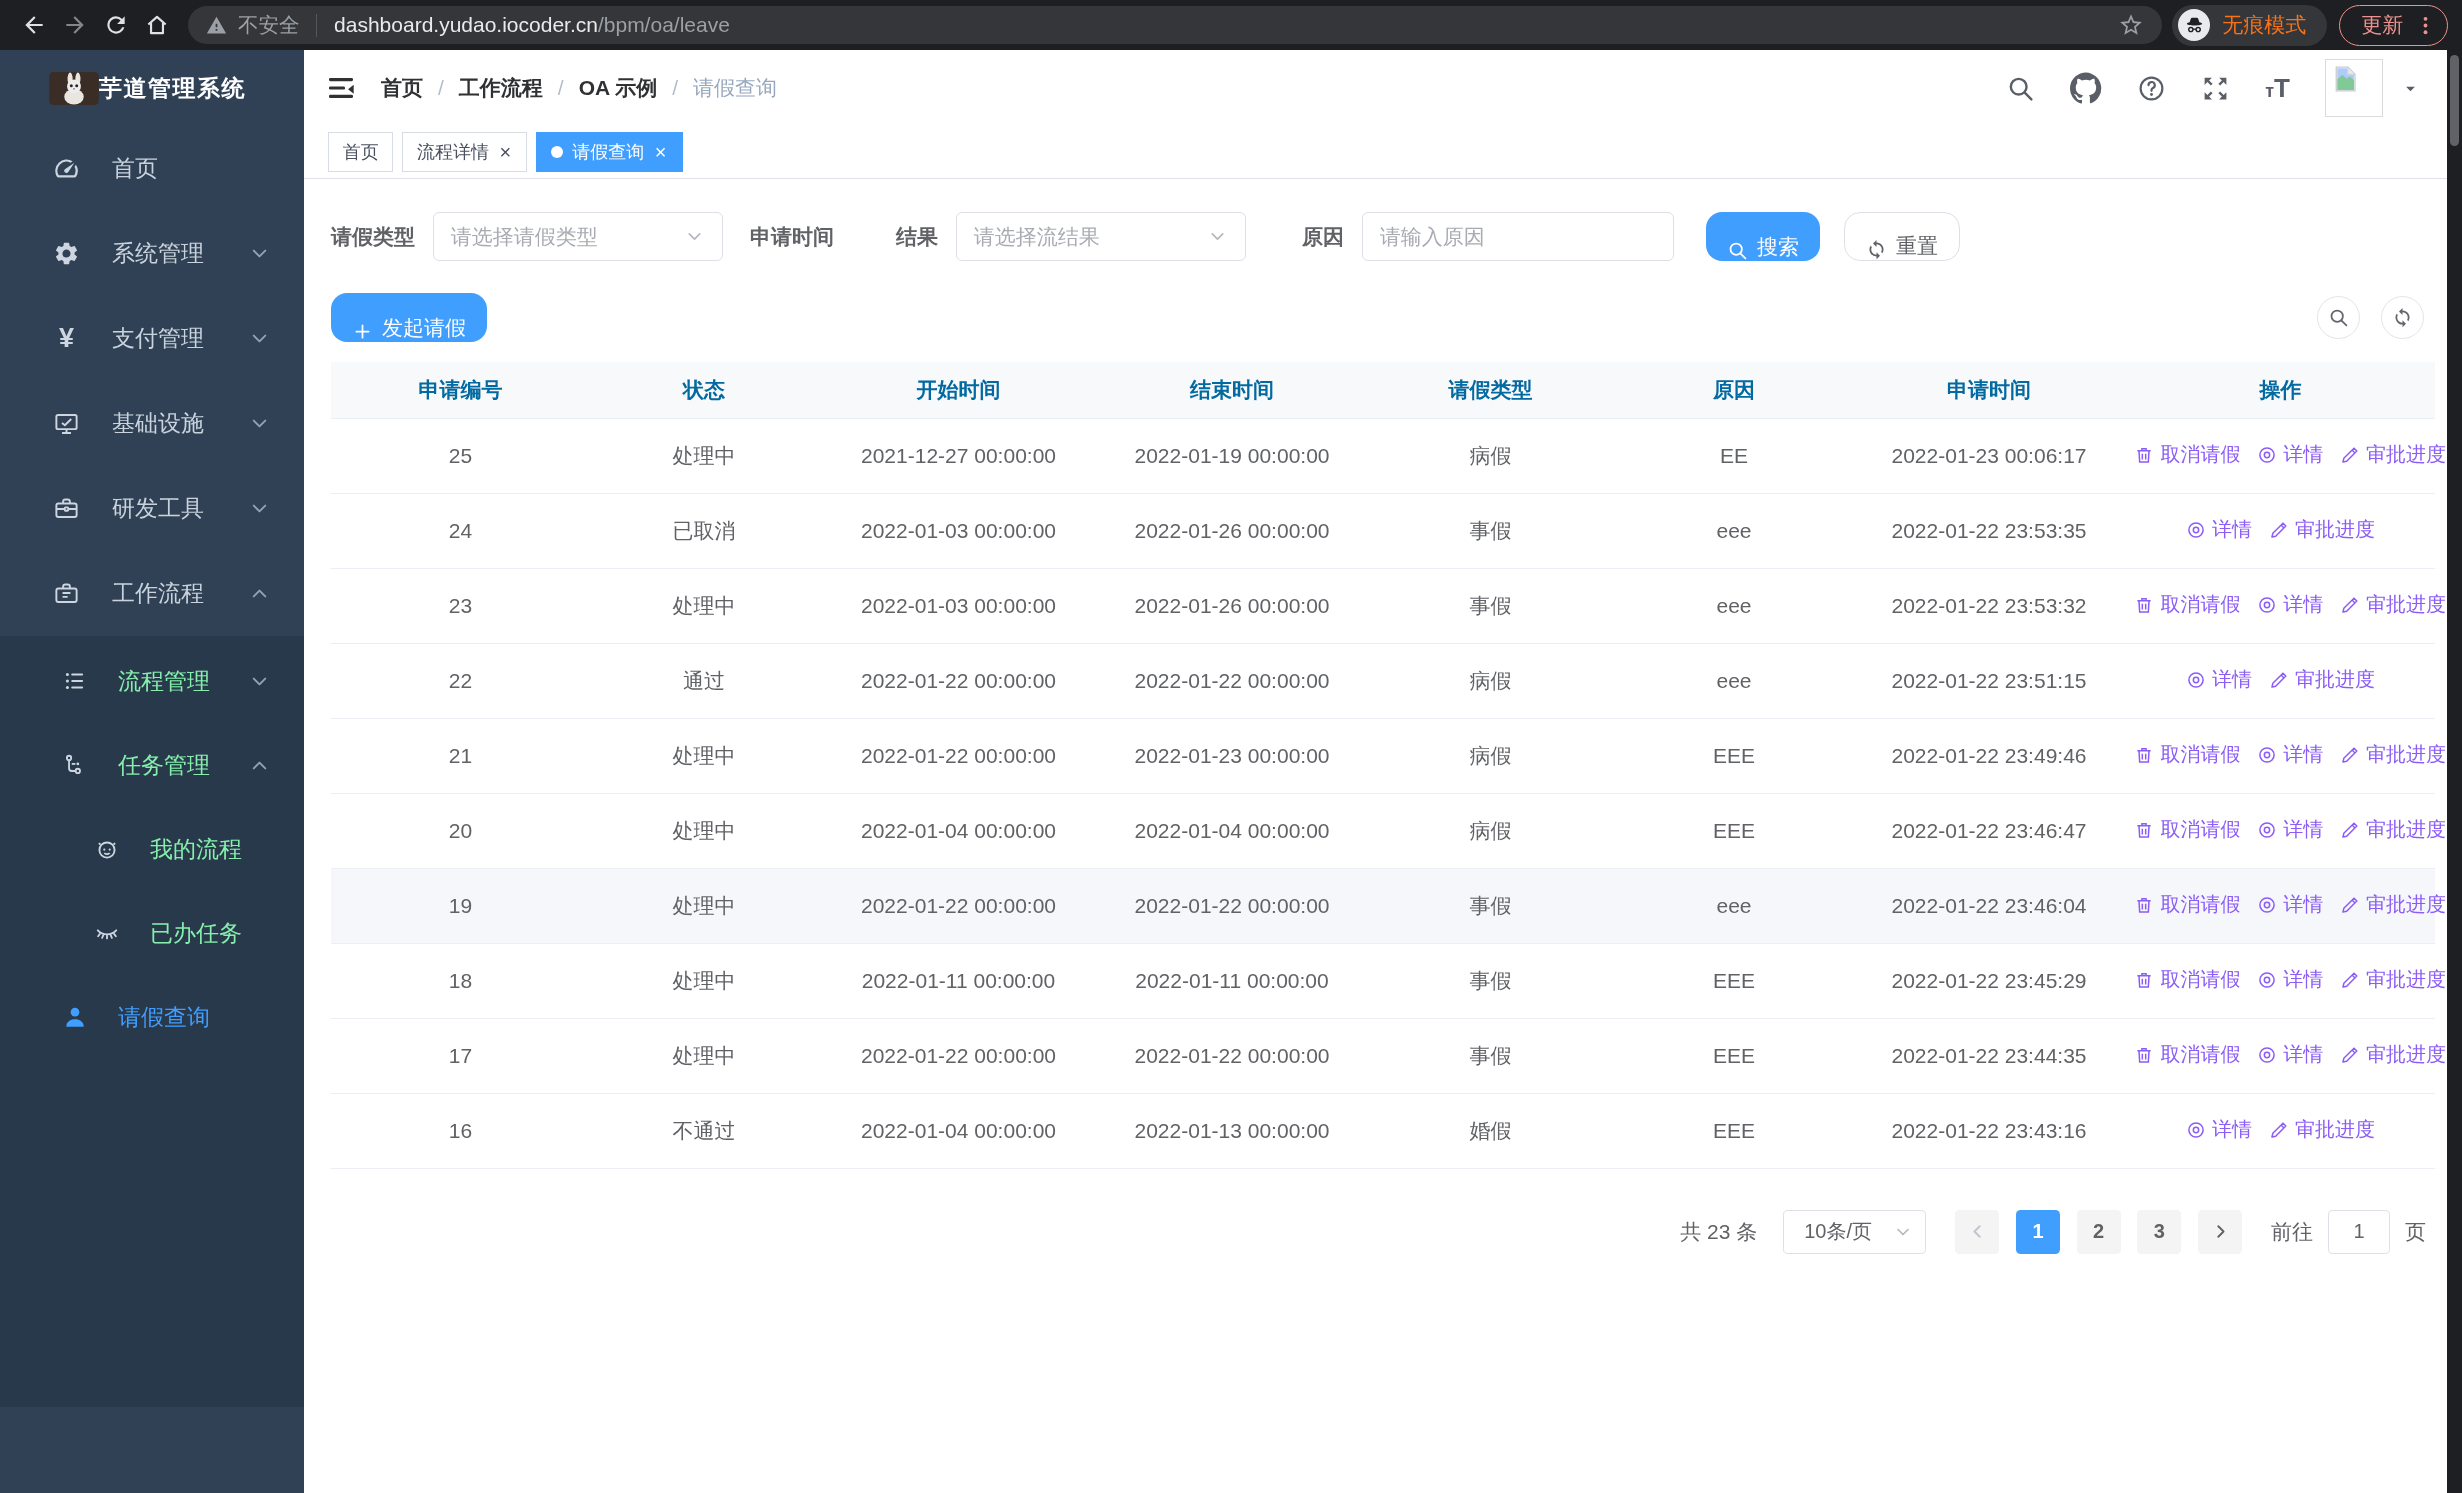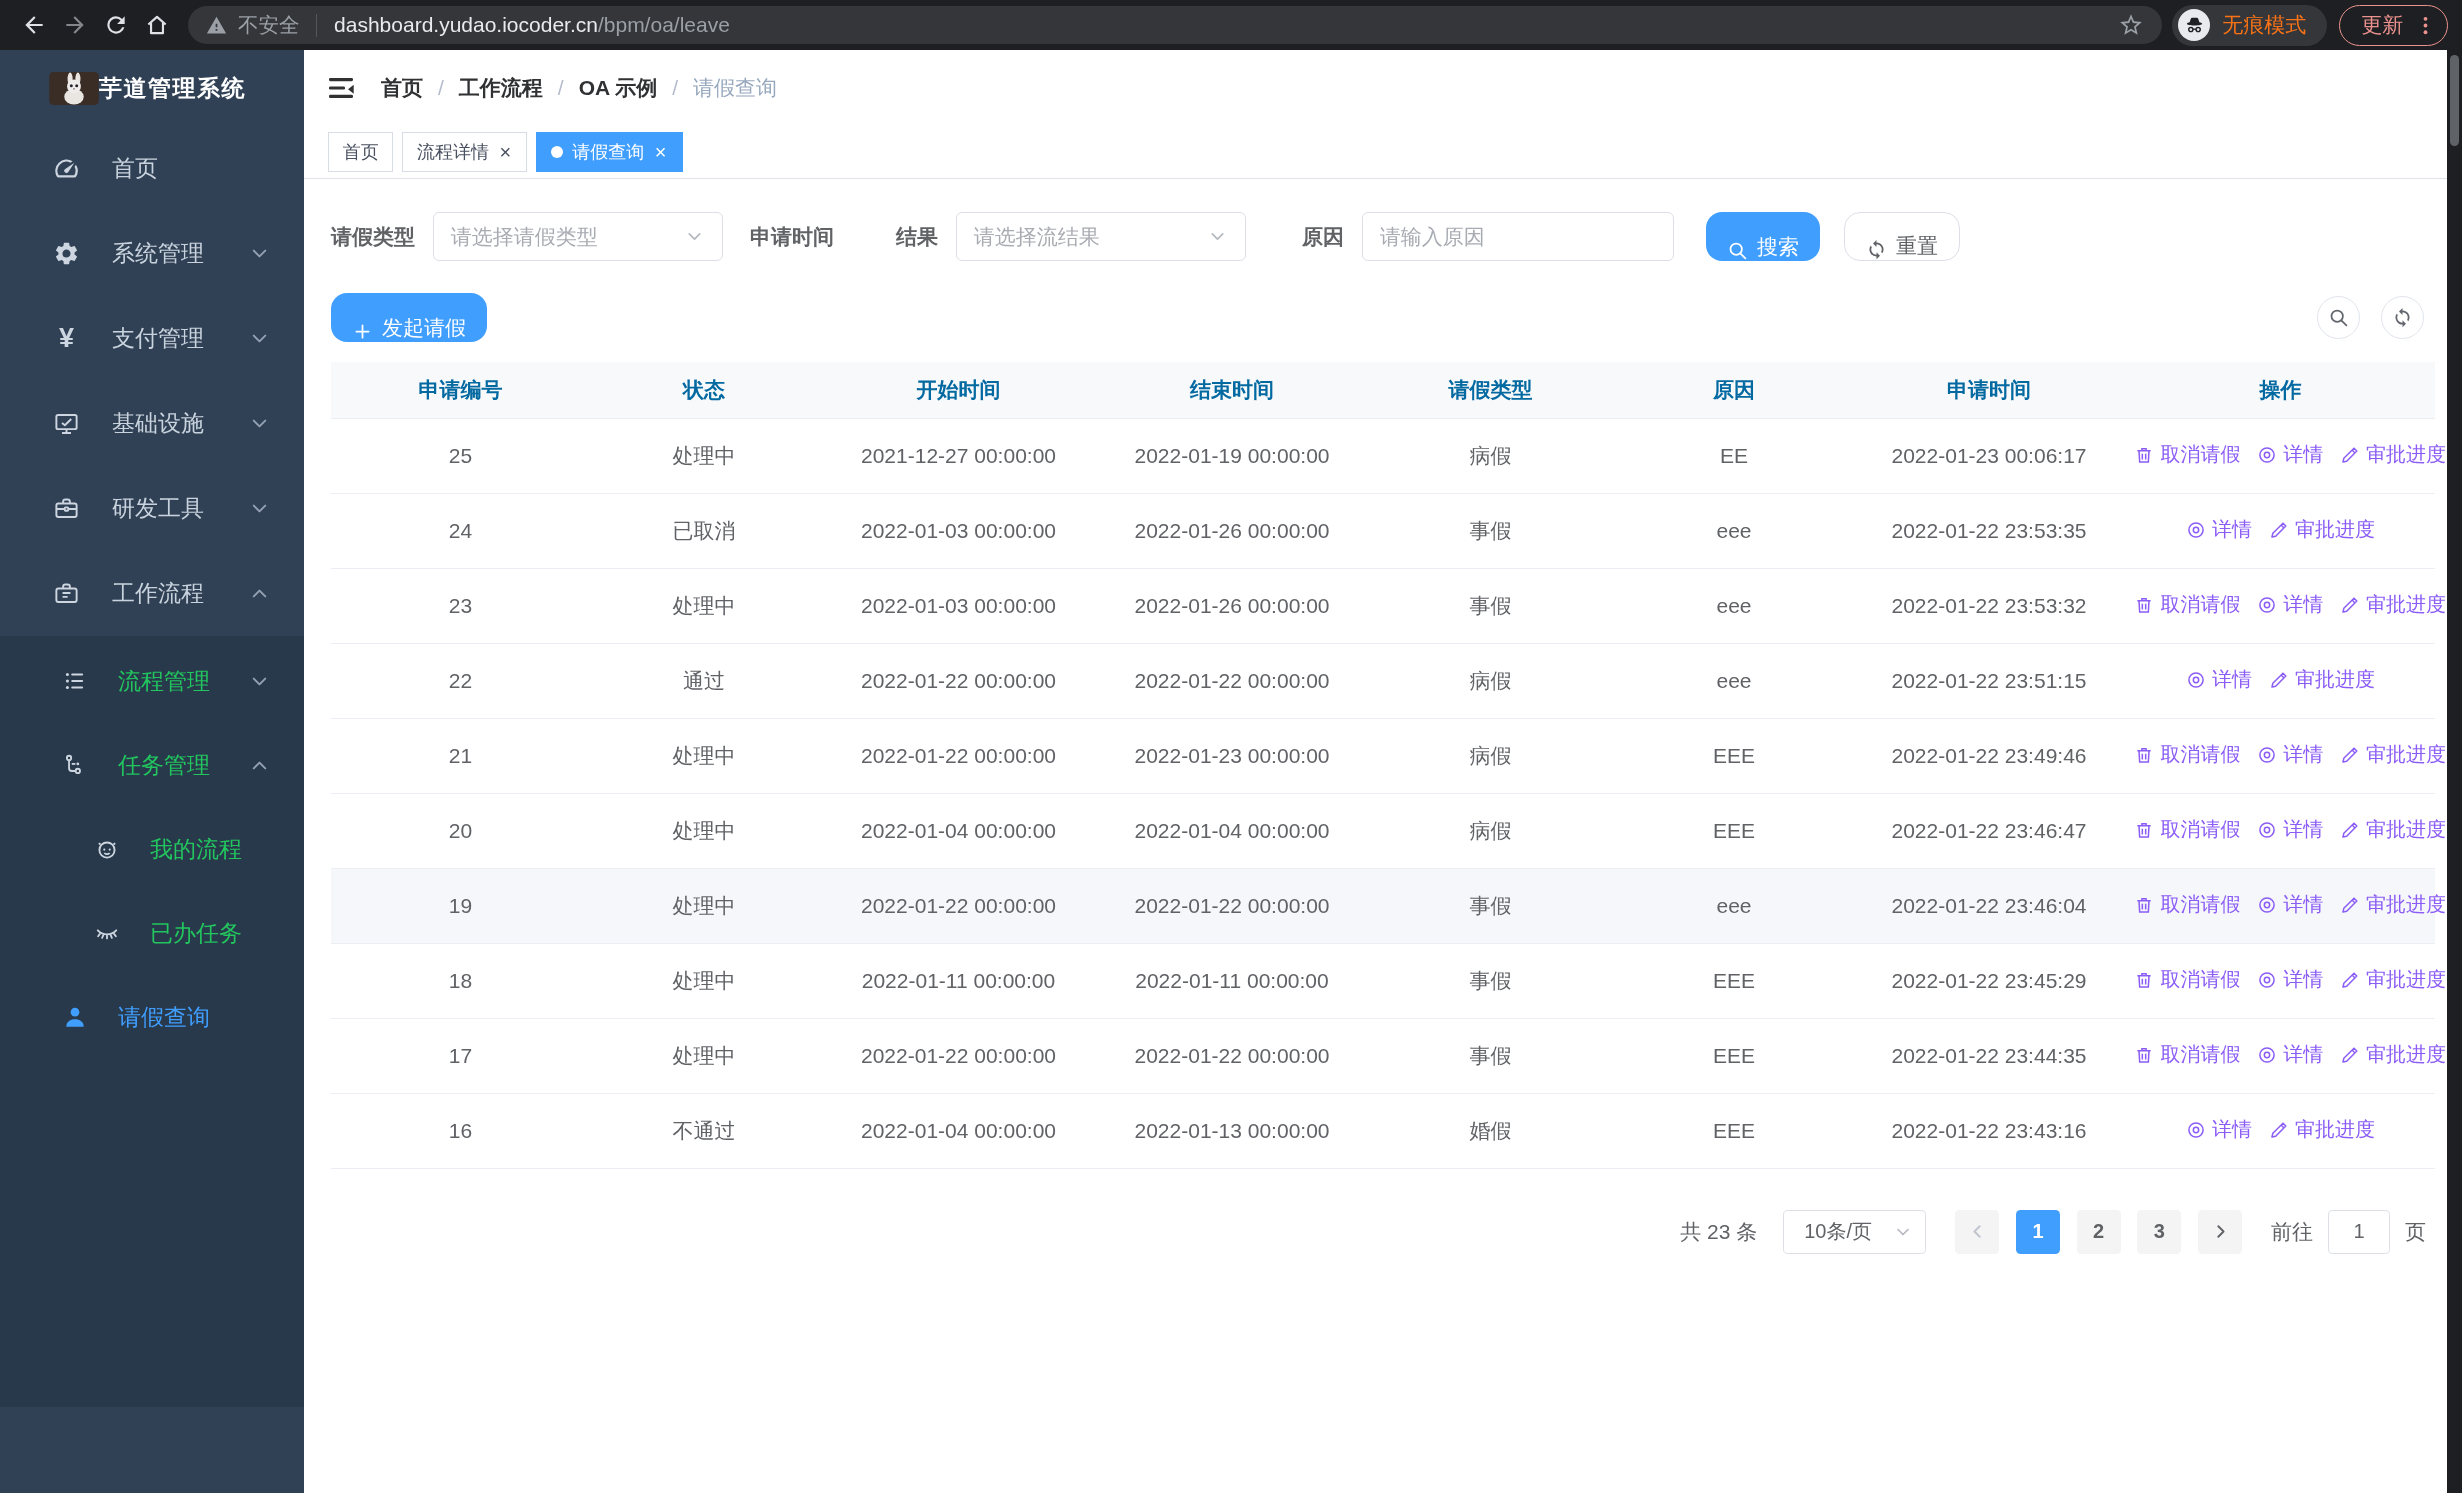--- a/index.html
+++ b/index.html
@@ -31,21 +31,21 @@
   
   .sidebar { width: 304px; background: #304156; flex: none; display: flex; flex-direction: column; }
   .logo-row { height: 76px; display: flex; align-items: center; padding-left: 49px; }
   .bunny { width: 50px; height: 33px; border-radius: 4.6px; flex: none; }
   .logo-title { color: #fff; font-size: 23px; font-weight: 700; letter-spacing: 1.5px; }
   .m-item { height: 85px; display: flex; align-items: center; padding: 0 33px 0 53px; color: #c9d3dd; font-size: 23px; cursor: pointer; }
   .m-item .mi { width: 27px; height: 27px; margin-right: 32px; color: #cdd6e0; flex: none; }
   .m-item .cny { width: 27px; margin-right: 32px; font-size: 27px; font-weight: 700; text-align: center; color: #cdd6e0; flex: none; }
   .m-item .arrow { margin-left: auto; width: 23px; height: 23px; color: #94a1b3; flex: none; }
   .submenu { background: #28394b; height: 771px; padding-top: 3px; }
-  .s-item { height: 84px; display: flex; align-items: center; padding-right: 33px; color: #22c55e; font-size: 23px; cursor: pointer; }
+  .s-item { height: 84px; display: flex; align-items: center; padding-right: 33px; color: #86efac; font-size: 23px; cursor: pointer; }
   .s-item.lv1 { padding-left: 62px; }
   .s-item.lv2 { padding-left: 94px; }
   .s-item .mi { width: 26px; height: 26px; margin-right: 30px; color: #cdd6e0; flex: none; }
   .s-item .arrow { margin-left: auto; width: 23px; height: 23px; color: #94a1b3; flex: none; }
   .s-item.active, .s-item.active .mi { color: #409eff; }
 
   
   .main { flex: 1; display: flex; flex-direction: column; background: #fff; margin-right: 15px; min-width: 0; }
 
   .navbar { height: 76px; display: flex; align-items: center; padding: 0 26px 0 21px; background: #fff; }
@@ -437,20 +437,43 @@
         </svg>
       <div class="breadcrumb" id="breadcrumb">
           <span class="crumb">首页</span>
           <span class="sep">/</span>
           <span class="crumb">工作流程</span>
           <span class="sep">/</span>
           <span class="crumb">OA 示例</span>
           <span class="sep">/</span>
           <span class="crumb cur">请假查询</span>
         </div>
+      <div class="nav-right">
+        <svg class="nav-ic" viewBox="0 0 38 38" width="29" height="29">
+            <use href="#s-search"></use>
+          </svg>
+        <svg class="nav-ic" style="width:32px;height:32px" viewBox="0 0 42 42" width="32" height="32">
+            <use href="#s-github"></use>
+          </svg>
+        <svg class="nav-ic" viewBox="0 0 38 38" width="29" height="29">
+            <use href="#s-quest"></use>
+          </svg>
+        <svg class="nav-ic" viewBox="0 0 38 38" width="29" height="29">
+            <use href="#s-full"></use>
+          </svg>
+        <span class="fontsize"><span class="small-t">т</span>T</span>
+        <span class="avatar-box">
+            <svg viewBox="0 0 40 40" width="30" height="30">
+              <use href="#s-imgbroken"></use>
+            </svg>
+          </span>
+        <svg class="nav-caret" viewBox="0 0 28 28" width="21" height="21">
+            <use href="#s-caretd"></use>
+          </svg>
+      </div>
     </div>
 
     <div class="tabbar" id="tabbar">
         <div class="tag">
           <span>首页</span>
         </div>
         <div class="tag">
           <span>流程详情</span>
           <span class="x">×</span>
         </div>

